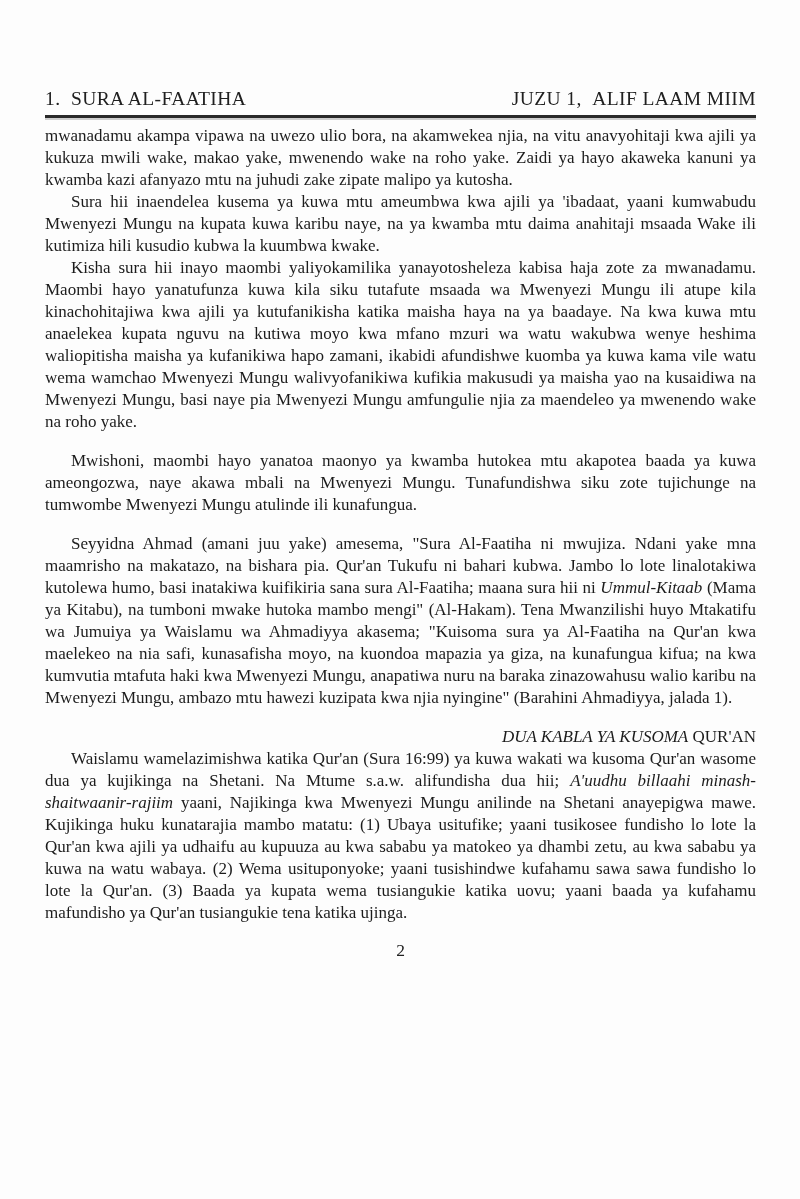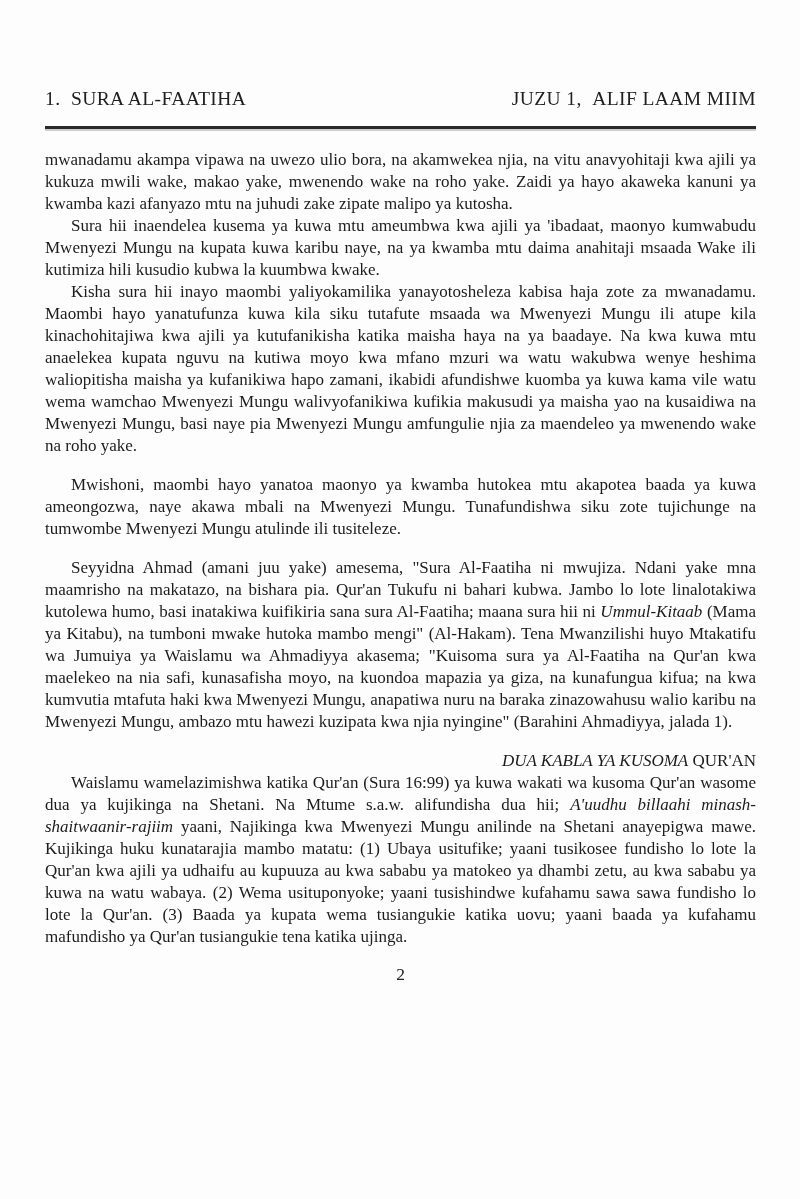--- a/index.html
+++ b/index.html
@@ -19,27 +19,27 @@
   }
   .running-header {
     display: flex;
     justify-content: space-between;
     align-items: baseline;
     font-size: 19.5px;
     letter-spacing: 0.4px;
     color: #202020;
     border-bottom: 3px solid #2a2a2a;
     box-shadow: 0 2px 0 rgba(42,42,42,0.22);
-    padding-bottom: 16px;
+    padding-bottom: 5px;
   }
   .running-header span {
     white-space: pre;
   }
   .body-col {
-    margin-top: 20px;
+    margin-top: 7px;
     font-size: 17px;
     line-height: 22px;
     text-align: justify;
   }
   .body-col p {
     margin: 0;
   }
   .body-col p.indent {
     text-indent: 26px;
   }
@@ -67,22 +67,22 @@
 <body>
 
 <div class="page">
   <div class="running-header">
     <span>1. &nbsp;SURA AL-FAATIHA</span>
     <span>JUZU 1, &nbsp;ALIF LAAM MIIM</span>
   </div>
 
   <div class="body-col">
       <p class="paragraph"><span>mwanadamu akampa vipawa na uwezo ulio bora, na akamwekea njia, na vitu anavyohitaji kwa ajili ya kukuza mwili wake, makao yake, mwenendo wake na roho yake. Zaidi ya hayo akaweka kanuni ya kwamba kazi afanyazo mtu na juhudi zake zipate malipo ya kutosha.</span></p>
-      <p class="paragraph indent"><span>Sura hii inaendelea kusema ya kuwa mtu ameumbwa kwa ajili ya 'ibadaat, maonyo kumwabudu Mwenyezi Mungu na kupata kuwa karibu naye, na ya kwamba mtu daima anahitaji msaada Wake ili kutimiza hili kusudio kubwa la kuumbwa kwake.</span></p>
+      <p class="paragraph indent"><span>Sura hii inaendelea kusema ya kuwa mtu ameumbwa kwa ajili ya 'ibadaat, yaani kumwabudu Mwenyezi Mungu na kupata kuwa karibu naye, na ya kwamba mtu daima anahitaji msaada Wake ili kutimiza hili kusudio kubwa la kuumbwa kwake.</span></p>
       <p class="paragraph indent"><span>Kisha sura hii inayo maombi yaliyokamilika yanayotosheleza kabisa haja zote za mwanadamu. Maombi hayo yanatufunza kuwa kila siku tutafute msaada wa Mwenyezi Mungu ili atupe kila kinachohitajiwa kwa ajili ya kutufanikisha katika maisha haya na ya baadaye. Na kwa kuwa mtu anaelekea kupata nguvu na kutiwa moyo kwa mfano mzuri wa watu wakubwa wenye heshima waliopitisha maisha ya kufanikiwa hapo zamani, ikabidi afundishwe kuomba ya kuwa kama vile watu wema wamchao Mwenyezi Mungu walivyofanikiwa kufikia makusudi ya maisha yao na kusaidiwa na Mwenyezi Mungu, basi naye pia Mwenyezi Mungu amfungulie njia za maendeleo ya mwenendo wake na roho yake.</span></p>
-      <p class="paragraph indent space-before"><span>Mwishoni, maombi hayo yanatoa maonyo ya kwamba hutokea mtu akapotea baada ya kuwa ameongozwa, naye akawa mbali na Mwenyezi Mungu. Tunafundishwa siku zote tujichunge na tumwombe Mwenyezi Mungu atulinde ili tusiteleze.</span></p>
+      <p class="paragraph indent space-before"><span>Mwishoni, maombi hayo yanatoa maonyo ya kwamba hutokea mtu akapotea baada ya kuwa ameongozwa, naye akawa mbali na Mwenyezi Mungu. Tunafundishwa siku zote tujichunge na tumwombe Mwenyezi Mungu atulinde ili kunafungua.</span></p>
       <p class="paragraph indent space-before"><span>Seyyidna Ahmad (amani juu yake) amesema, "Sura Al-Faatiha ni mwujiza. Ndani yake mna maamrisho na makatazo, na bishara pia. Qur'an Tukufu ni bahari kubwa. Jambo lo lote linalotakiwa kutolewa humo, basi inatakiwa kuifikiria sana sura Al-Faatiha; maana sura hii ni </span><em>Ummul-Kitaab</em><span> (Mama ya Kitabu), na tumboni mwake hutoka mambo mengi" (Al-Hakam). Tena Mwanzilishi huyo Mtakatifu wa Jumuiya ya Waislamu wa Ahmadiyya akasema; "Kuisoma sura ya Al-Faatiha na Qur'an kwa maelekeo na nia safi, kunasafisha moyo, na kuondoa mapazia ya giza, na kunafungua kifua; na kwa kumvutia mtafuta haki kwa Mwenyezi Mungu, anapatiwa nuru na baraka zinazowahusu walio karibu na Mwenyezi Mungu, ambazo mtu hawezi kuzipata kwa njia nyingine" (Barahini Ahmadiyya, jalada 1).</span></p>
       <h2 class="section-heading space-before"><em>DUA KABLA YA KUSOMA</em><span> QUR'AN</span></h2>
       <p class="paragraph indent"><span>Waislamu wamelazimishwa katika Qur'an (Sura 16:99) ya kuwa wakati wa kusoma Qur'an wasome dua ya kujikinga na Shetani. Na Mtume s.a.w. alifundisha dua hii; </span><em>A'uudhu billaahi minash-shaitwaanir-rajiim</em><span> yaani, Najikinga kwa Mwenyezi Mungu anilinde na Shetani anayepigwa mawe. Kujikinga huku kunatarajia mambo matatu: (1) Ubaya usitufike; yaani tusikosee fundisho lo lote la Qur'an kwa ajili ya udhaifu au kupuuza au kwa sababu ya matokeo ya dhambi zetu, au kwa sababu ya kuwa na watu wabaya. (2) Wema usituponyoke; yaani tusishindwe kufahamu sawa sawa fundisho lo lote la Qur'an. (3) Baada ya kupata wema tusiangukie katika uovu; yaani baada ya kufahamu mafundisho ya Qur'an tusiangukie tena katika ujinga.</span></p>
     </div>
 
   <div class="page-number">2</div>
 </div>
 
 </body></html>

